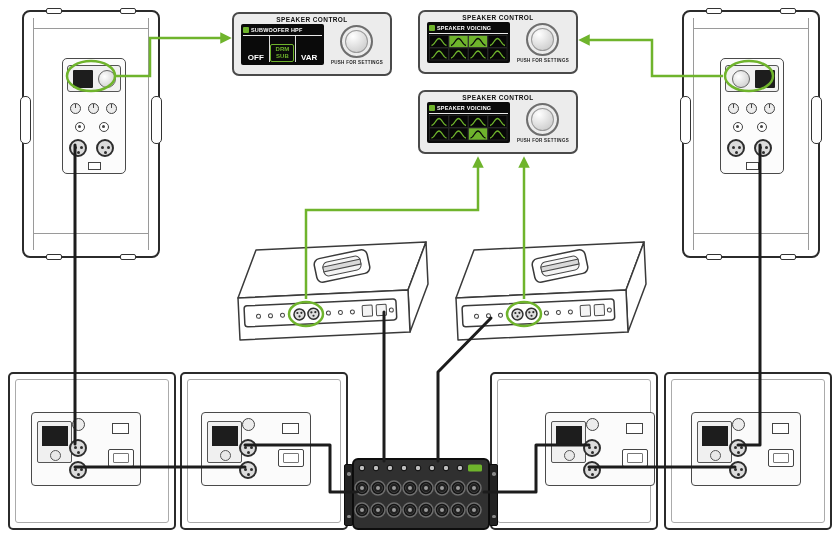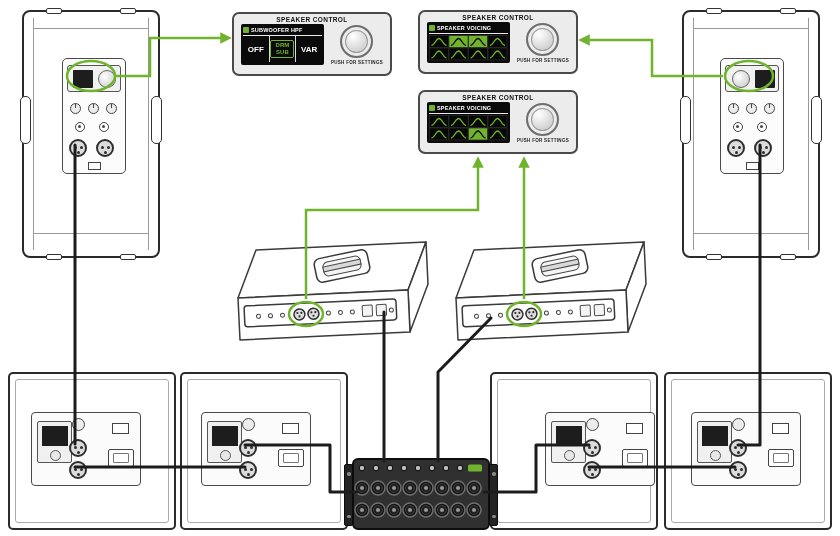--- a/index.html
+++ b/index.html
@@ -8,21 +8,21 @@
   .stage{position:relative;width:840px;height:536px;background:#fff;overflow:hidden}
   
   .ctrl{position:absolute;width:160px;height:64px;background:#ececec;border:2px solid #4a4a4a;border-radius:7px}
   .cp-header{font-size:6.5px;font-weight:bold;text-align:center;margin-top:2px;letter-spacing:.4px;color:#111}
   .cp-body{display:flex;align-items:center;gap:7px;padding:1px 7px 0}
   .cp-display{width:86px;height:41px;background:#0a0a0a;border-radius:2px;padding:1px 2px;overflow:hidden}
   .cp-top{display:flex;align-items:center;gap:2px;height:11px;border-bottom:1px solid #e8e8e8}
   .cp-backicon{width:6px;height:6px;border-radius:1px;background:var(--accent);flex:0 0 auto}
   .cp-title{color:#fff;font-size:5.5px;font-weight:bold;letter-spacing:.2px;white-space:nowrap}
   .cp-opts{display:flex;height:26px}
-  .cp-cell{flex:1;display:flex;align-items:center;justify-content:center;border-right:1px solid #dcdcdc}
+  .cp-cell{flex:1;display:flex;align-items:flex-end;justify-content:center;border-right:1px solid #dcdcdc}
   .cp-cell:last-child{border-right:none}
   .cp-opt{color:#fff;font-size:8px;font-weight:bold}
   .cp-opt.sel{color:var(--accent);border:1px solid var(--accent);border-radius:2px;font-size:6px;width:24px;text-align:center;line-height:1.15;padding:1px 0}
   .cp-knobcol{display:flex;flex-direction:column;align-items:center}
   .cp-knob{width:33px;height:33px;border-radius:50%;border:2px solid #6e6e6e;background:radial-gradient(circle at 38% 32%,#ffffff,#c9c9c9 70%,#b5b5b5);box-shadow:inset 0 0 0 3px #ececec,inset 0 0 0 4px #9a9a9a}
   .cp-cap{font-size:4.5px;letter-spacing:.3px;color:#222;margin-top:2px;font-weight:bold;white-space:nowrap}
   .cp-grid{display:block;margin-top:1px}
   .vc{fill:#070707;stroke:#2e2e2e;stroke-width:.7}
   .vc.on{fill:var(--accent)}
   .vl{stroke:var(--accent);stroke-width:1.3;fill:none}

